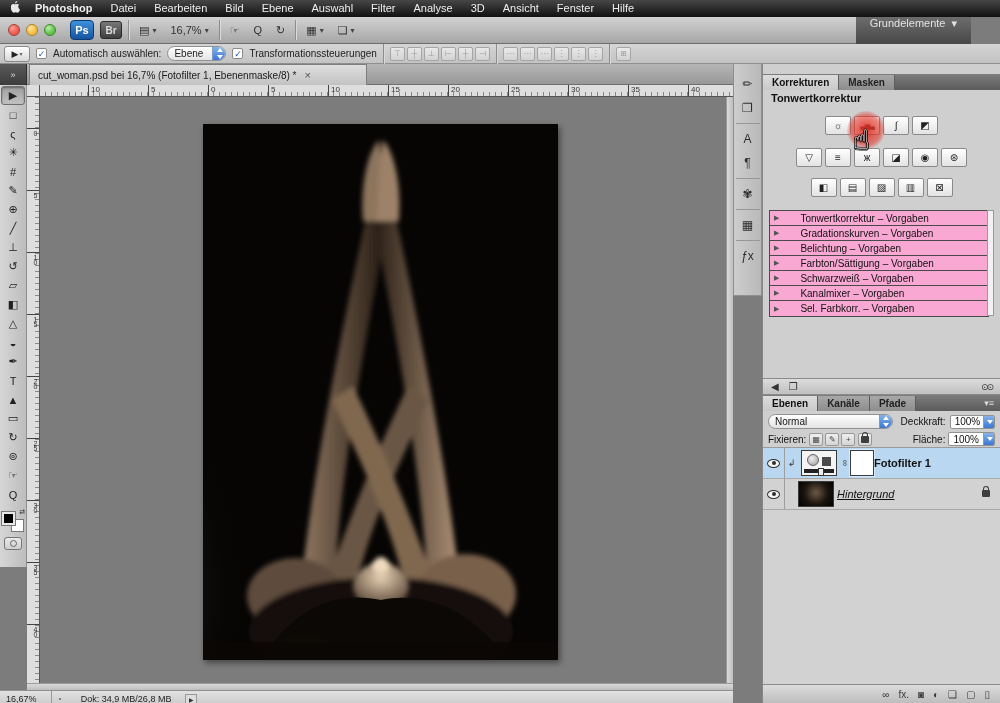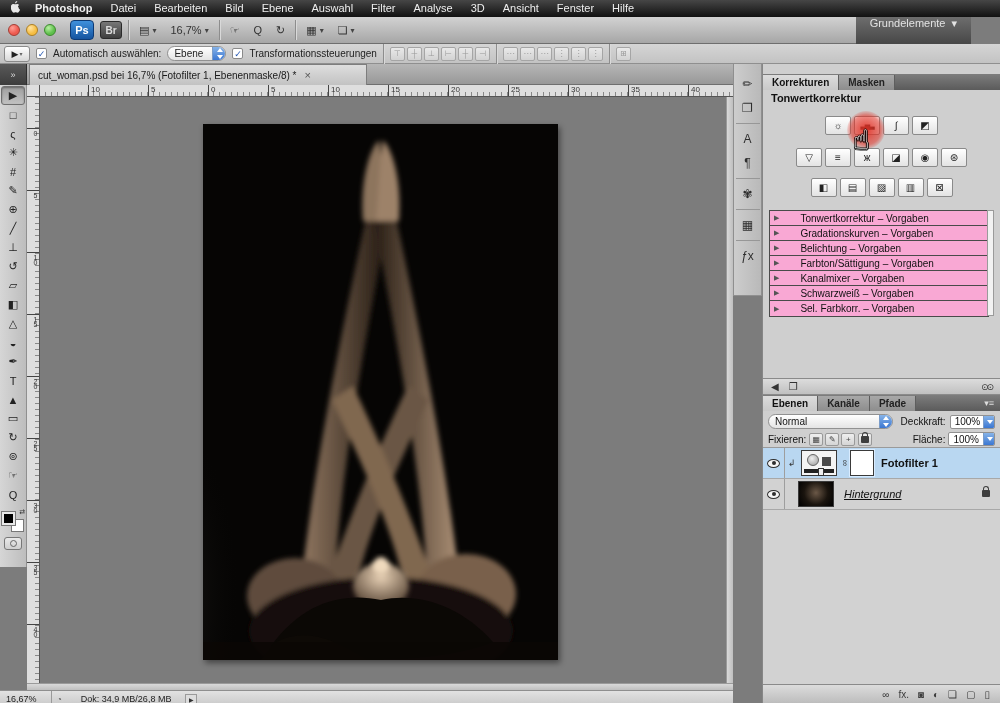--- a/index.html
+++ b/index.html
@@ -114,21 +114,21 @@
 .eye::after{content:"";position:absolute;left:3.5px;top:1.5px;width:4px;height:4px;border-radius:50%;background:#2e2e2e}
 .clip-arrow{width:13px;text-align:center;font-size:9px;color:#333}
 .thumb{width:36px;height:26px;border:1px solid #3a3a3a;background:#f4f4f4;margin:0 3px;position:relative;flex:0 0 auto}
 .thumb .pf-circle{position:absolute;left:5px;top:3px;width:12px;height:12px;border-radius:50%;background:radial-gradient(circle at 40% 35%,#eee,#9a9a9a);border:1px solid #666}
 .thumb .pf-square{position:absolute;right:5px;top:6px;width:9px;height:9px;background:#4a4a4a}
 .thumb .pf-slider{position:absolute;left:2px;bottom:2px;right:2px;height:4px;background:#222}
 .thumb .pf-slider::after{content:"";position:absolute;left:45%;top:-1px;width:4px;height:6px;background:#eee;border:1px solid #333}
 .thumb.bg-thumb{background:radial-gradient(circle at 50% 45%,#6b5847 0%,#1a140e 55%,#000 100%)}
 .chain{font-size:9px;color:#333;transform:rotate(90deg);width:10px;text-align:center}
 .mask-thumb{width:24px;height:26px;border:1px solid #3a3a3a;background:#fff;box-shadow:0 0 0 1px #d9ecff;flex:0 0 auto}
-.layer-name{margin-left:7px;font-size:11px;font-weight:bold;color:#111}
+.layer-name{margin-left:0;font-size:11px;font-weight:bold;color:#111}
 .layer-name.bgname{font-style:italic;text-decoration:underline;font-weight:normal}
 .padlock{width:8px;height:7px;background:#3e3e3e;border-radius:1px;position:relative;display:inline-block}
 .padlock::before{content:"";position:absolute;left:1px;top:-4px;width:4px;height:4px;border:1.5px solid #3e3e3e;border-bottom:none;border-radius:3px 3px 0 0}
 .layer-lock{position:absolute;right:10px;top:11px}
 .eb-footer{position:absolute;left:0;top:620px;width:100%;height:19px;background:linear-gradient(#dcdcdc,#bdbdbd);border-top:1px solid #8a8a8a;display:flex;align-items:center;justify-content:flex-end;gap:9px;padding:0 10px;font-size:10px;color:#3c3c3c}
 .eb-footer .f-icon{font-style:normal}
 
 
 .red-glow{left:847px;top:111px;width:38px;height:38px;border-radius:50%;background:radial-gradient(circle,rgba(226,48,36,.92) 0%,rgba(226,48,36,.55) 55%,rgba(226,48,36,0) 75%);pointer-events:none}
 .hand-cursor{left:853px;top:124px;font-size:27px;color:#fff;text-shadow:-1px 0 #000,1px 0 #000,0 -1px #000,0 1.5px #000,1px 1px #000,-1px 1px #000;pointer-events:none;z-index:50}
@@ -393,25 +393,25 @@
         <div class="preset-row">
           <span class="tri">▶</span>
           <span>Belichtung – Vorgaben</span>
         </div>
         <div class="preset-row">
           <span class="tri">▶</span>
           <span>Farbton/Sättigung – Vorgaben</span>
         </div>
         <div class="preset-row">
           <span class="tri">▶</span>
+          <span>Schwarzweiß – Vorgaben</span>
+        </div>
+        <div class="preset-row">
+          <span class="tri">▶</span>
           <span>Kanalmixer – Vorgaben</span>
-        </div>
-        <div class="preset-row">
-          <span class="tri">▶</span>
-          <span>Schwarzweiß – Vorgaben</span>
         </div>
         <div class="preset-row">
           <span class="tri">▶</span>
           <span>Sel. Farbkorr. – Vorgaben</span>
         </div>
       </div>
     <div class="preset-scroll"></div>
 
     <div class="korr-footer">
       <span>◀</span>

